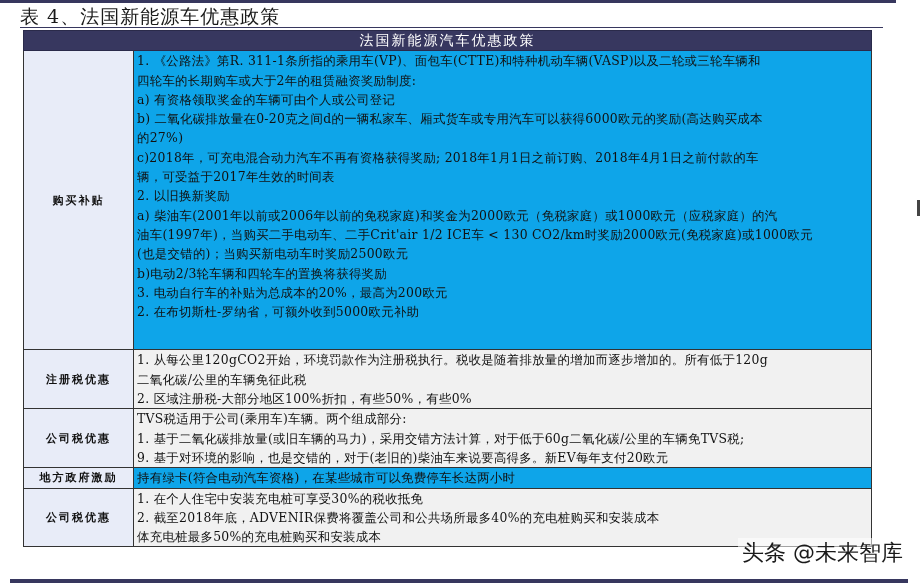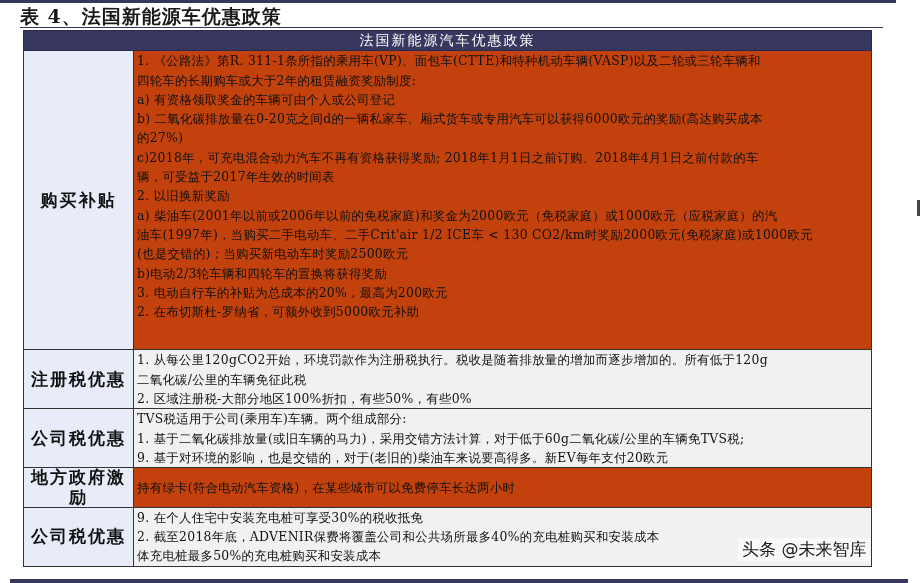--- a/index.html
+++ b/index.html
@@ -21,21 +21,21 @@
       top: 0;
       width: 896px;
       height: 3px;
       background: #37375e;
     }
     .doc-title {
       position: absolute;
       left: 20px;
       top: 4px;
       font-size: 19px;
-      font-weight: bold;
+      font-weight: normal;
       letter-spacing: 1px;
       color: #1a1a1a;
       font-family: "DejaVu Serif", serif;
     }
     .title-rule {
       position: absolute;
       left: 20px;
       top: 27px;
       width: 863px;
       height: 1px;
@@ -69,39 +69,39 @@
       border: 1px solid #333;
       vertical-align: middle;
       padding: 0 3px;
     }
     td.cat {
       width: 104px;
       background: #e8ecf8;
       text-align: center;
       font-weight: bold;
       letter-spacing: 2px;
-      font-size: 17px;
+      font-size: 11px;
     }
     td.content {
-      background: #c2410c;
+      background: #0ea5e9;
       letter-spacing: 0.3px;
     }
     tr.shaded td.content {
       background: #f1f1f1;
     }
     .line {
       display: block;
       white-space: nowrap;
     }
     .watermark {
       position: absolute;
       left: 738px;
       top: 538px;
       font-family: "DejaVu Sans", sans-serif;
-      font-size: 17px;
+      font-size: 22px;
       color: #1a1a1a;
       background: rgba(255,255,255,0.55);
       padding: 0 4px;
       letter-spacing: 0px;
     }
     .bottom-rule {
       position: absolute;
       left: 10px;
       top: 579px;
       width: 898px;
@@ -180,21 +180,21 @@
       <tr>
         <td class="cat">地方政府激励</td>
         <td class="content">
           <span class="line">持有绿卡(符合电动汽车资格)，在某些城市可以免费停车长达两小时</span>
         </td>
       </tr>
 
       <tr class="shaded">
         <td class="cat">公司税优惠</td>
         <td class="content">
-          <span class="line">9. 在个人住宅中安装充电桩可享受30%的税收抵免</span>
+          <span class="line">1. 在个人住宅中安装充电桩可享受30%的税收抵免</span>
           <span class="line">2. 截至2018年底，ADVENIR保费将覆盖公司和公共场所最多40%的充电桩购买和安装成本</span>
           <span class="line">体充电桩最多50%的充电桩购买和安装成本</span>
         </td>
       </tr>
     </tbody>
   </table>
 </div>
 
 <div class="watermark">头条 @未来智库</div>
 <div class="bottom-rule"></div>

